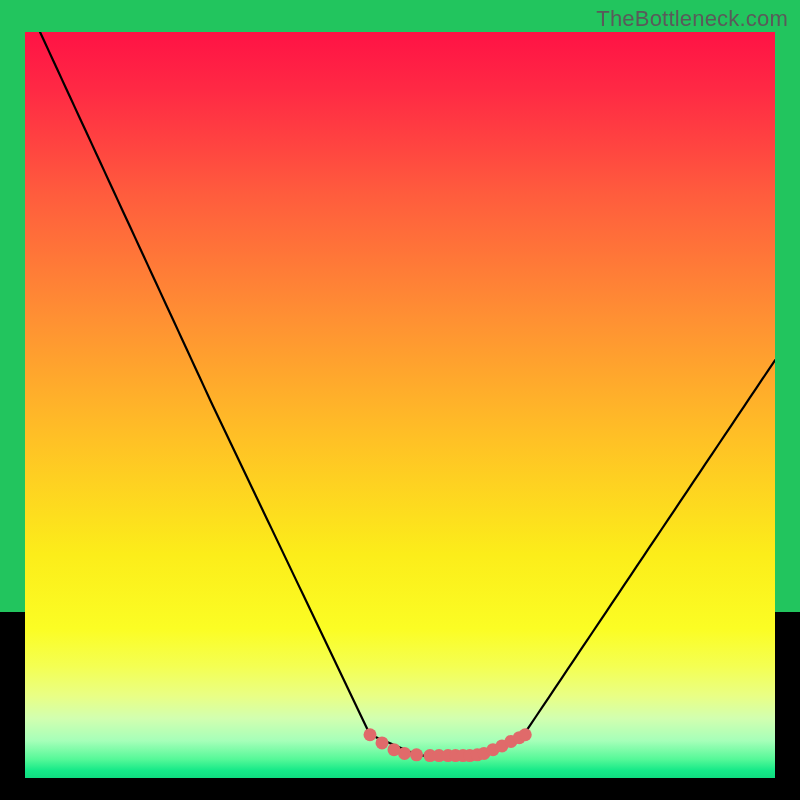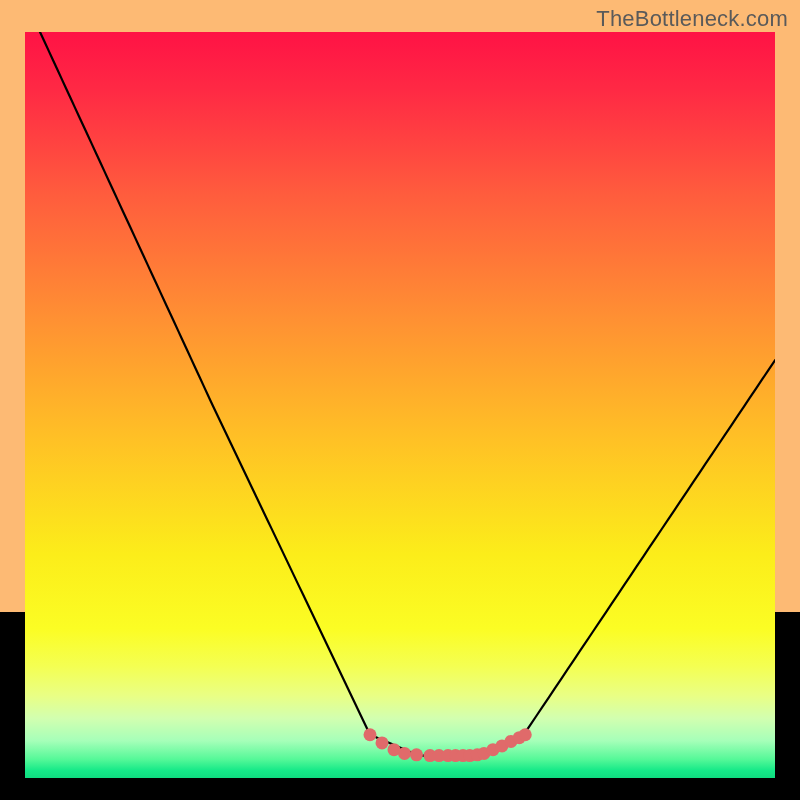--- a/index.html
+++ b/index.html
@@ -8,21 +8,21 @@
     width: 800px;
     height: 800px;
     background: #000;
     overflow: hidden;
     font-family: Arial, Helvetica, sans-serif;
   }
   .frame {
     position: relative;
     width: 800px;
     height: 612px;
-    background: #fdba74;
+    background: #22c55e;
   }
   .watermark {
     position: absolute;
     top: 6px;
     right: 12px;
     color: #5a5a5a;
     font-size: 22px;
     letter-spacing: 0.2px;
     z-index: 5;
   }

